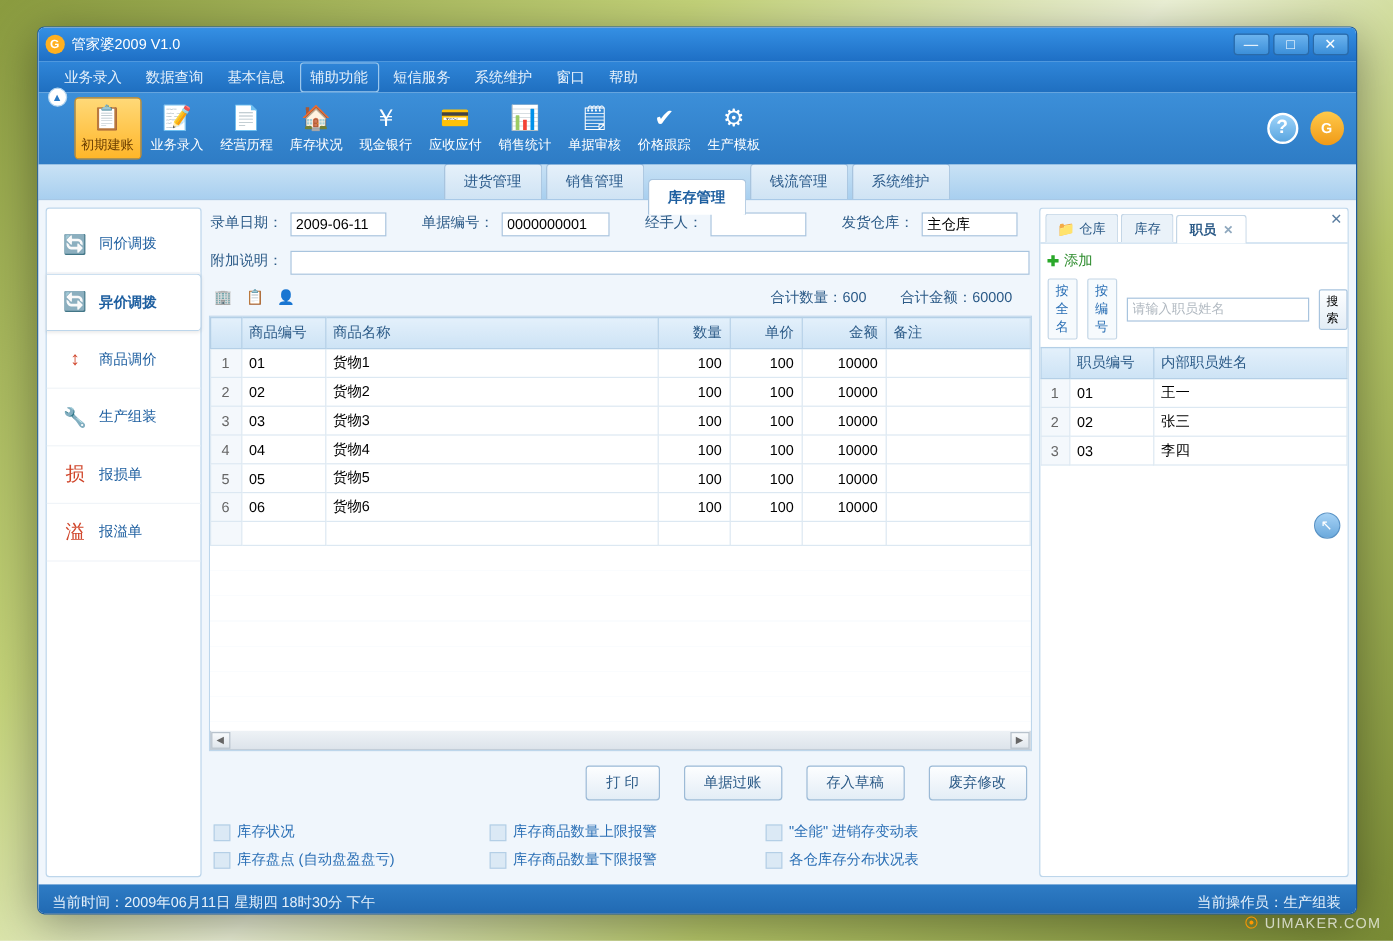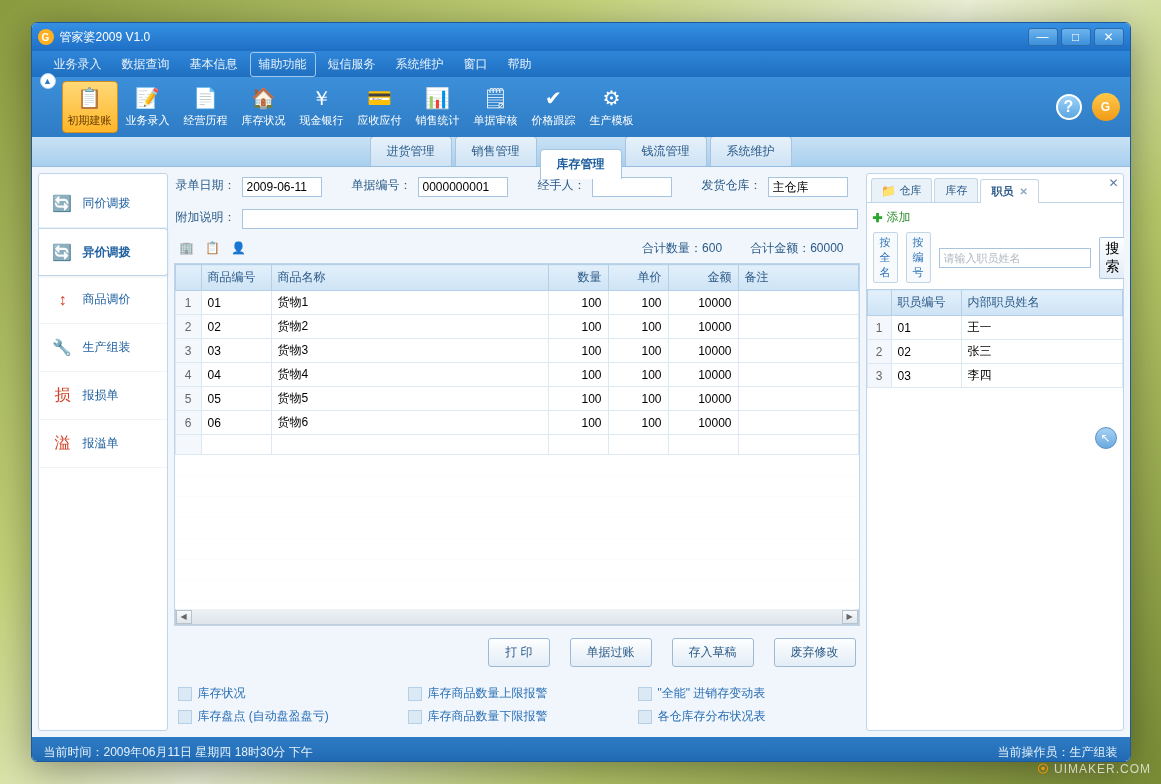--- a/index.html
+++ b/index.html
@@ -78,21 +78,21 @@
 .rp-close { position: absolute; right: 4px; top: 2px; color: #5a7da0; font-size: 12px; cursor: pointer; }
 .rp-tabs { display: flex; align-items: flex-end; padding: 4px 4px 0 4px; gap: 2px; border-bottom: 1px solid #bdd6eb; }
 .rp-tab { padding: 4px 10px; border: 1px solid #c4d6e6; border-bottom: none; border-radius: 3px 3px 0 0; background: #eaf2f9; color: #2b5a87; cursor: pointer; font-size: 11px; display: flex; align-items: center; gap: 3px; }
 .rp-tab.active { background: #fff; font-weight: bold; position: relative; top: 1px; }
 .rp-tab .x { font-size: 10px; color: #8fa8be; margin-left: 3px; }
 .rp-toolbar { display: flex; align-items: center; gap: 6px; padding: 6px; }
 .rp-add { color: #2d8c2d; display: flex; align-items: center; gap: 4px; cursor: pointer; }
 .rp-filter { display: flex; align-items: center; gap: 8px; padding: 0 6px 6px 6px; }
 .rp-filter .link-btn { color: #2a6fb5; border: 1px solid #c4d6e6; padding: 2px 6px; border-radius: 2px; cursor: pointer; font-size: 11px; background:#f6fafd; }
 .rp-filter input { flex: 1; border: 1px solid #a8c4de; height: 20px; padding: 0 4px; font-size: 11px; }
-.rp-filter .search-btn { border: 1px solid #a8c4de; background: linear-gradient(#fdfeff,#e3edf6); padding: 2px 6px; border-radius: 2px; cursor: pointer; font-size: 14px; }
+.rp-filter .search-btn { border: 1px solid #a8c4de; background: linear-gradient(#fdfeff,#e3edf6); padding: 2px 6px; border-radius: 2px; cursor: pointer; font-size: 10px; }
 .rp-grid td, .rp-grid th { font-size: 12px; }
 .floating-arrow { position: absolute; right: 6px; top: 138px; width: 22px; height: 22px; border-radius: 50%; background: linear-gradient(#a6d2f5,#6ba9dc); border: 1px solid #5892c5; display: flex; align-items: center; justify-content: center; color: #fff; font-size: 12px; }
 
 .statusbar { height: 24px; background: linear-gradient(#2e7cc5, #216ab3); color: #e6f1fb; display: flex; align-items: flex-end; padding: 0 12px; font-size: 12px; }
 .statusbar .right { margin-left: auto; }
 
 ::placeholder { color: #b0b8c0; }
 </style>
 </head>
 <body>

